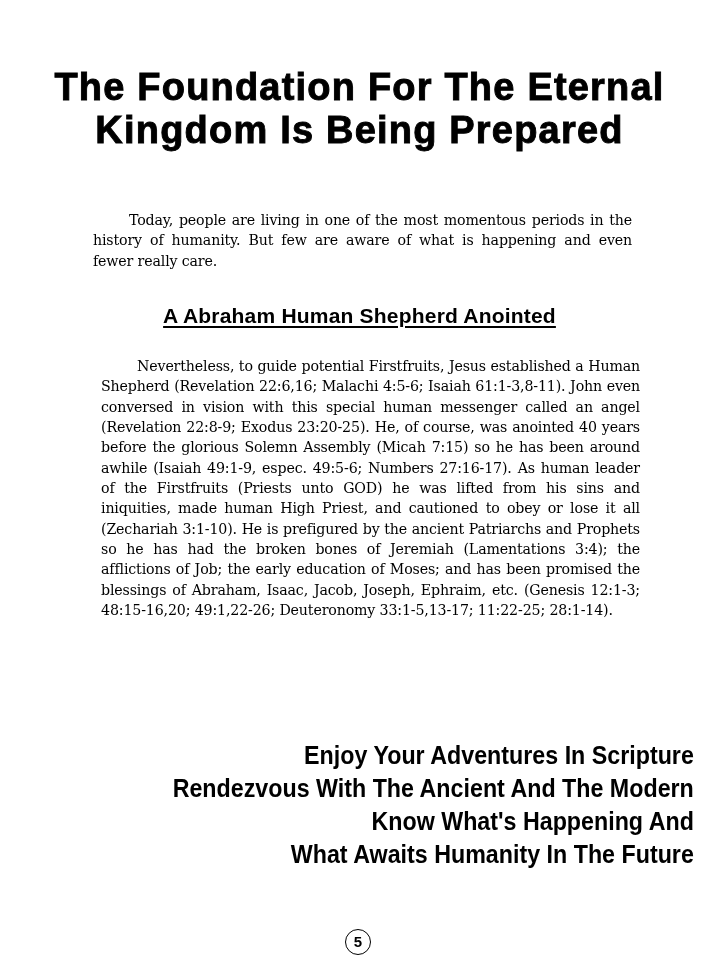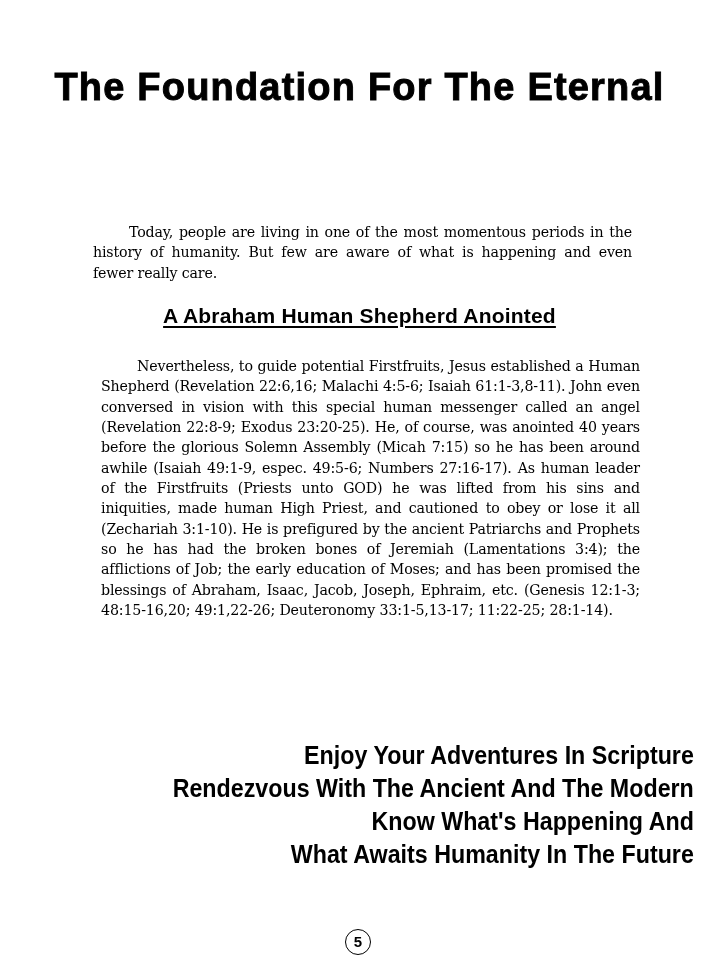--- a/index.html
+++ b/index.html
@@ -32,21 +32,21 @@
     font-size: 38px;
     line-height: 43px;
     letter-spacing: 1.2px;
     -webkit-text-stroke: 0.9px #000;
     margin: 0;
   }
   .title span { display: block; white-space: nowrap; }
   .intro {
     position: absolute;
     left: 93px;
-    top: 222px;
+    top: 210px;
     width: 539px;
     font-family: "DejaVu Serif", "Liberation Serif", serif;
     font-size: 14.2px;
     line-height: 20.4px;
     text-align: justify;
     text-indent: 36px;
     margin: 0;
     letter-spacing: -0.15px;
   }
   .subheading {
@@ -114,20 +114,21 @@
     line-height: 23px;
   }
 </style>
 </head>
 <body>
 
 <div class="page">
 
   <h1 class="title">
     <span>The Foundation For The Eternal</span>
+    <span>Kingdom Is Being Prepared</span>
   </h1>
 
   <p class="intro">Today, people are living in one of the most momentous periods in the history of humanity.  But few are aware of what is happening and even fewer really care.</p>
 
   <h2 class="subheading">
     <span>A Abraham Human Shepherd Anointed</span>
   </h2>
 
   <p class="body-para">Nevertheless, to guide potential Firstfruits, Jesus established a Human Shepherd (Revelation 22:6,16; Malachi 4:5-6; Isaiah 61:1-3,8-11).  John even conversed in vision with this special human messenger called an angel (Revelation 22:8-9; Exodus 23:20-25).  He, of course, was anointed 40 years before the glorious Solemn Assembly (Micah 7:15) so he has been around awhile (Isaiah 49:1-9, espec. 49:5-6; Numbers 27:16-17).  As human leader of the Firstfruits (Priests unto GOD) he was lifted from his sins and iniquities, made human High Priest, and cautioned to obey or lose it all (Zechariah 3:1-10).  He is prefigured by the ancient Patriarchs and Prophets so he has had the broken bones of Jeremiah (Lamentations 3:4); the afflictions of Job; the early education of Moses; and has been promised the blessings of Abraham, Isaac, Jacob, Joseph, Ephraim, etc. (Genesis 12:1-3; 48:15-16,20; 49:1,22-26; Deuteronomy 33:1-5,13-17; 11:22-25; 28:1-14).</p>
 

